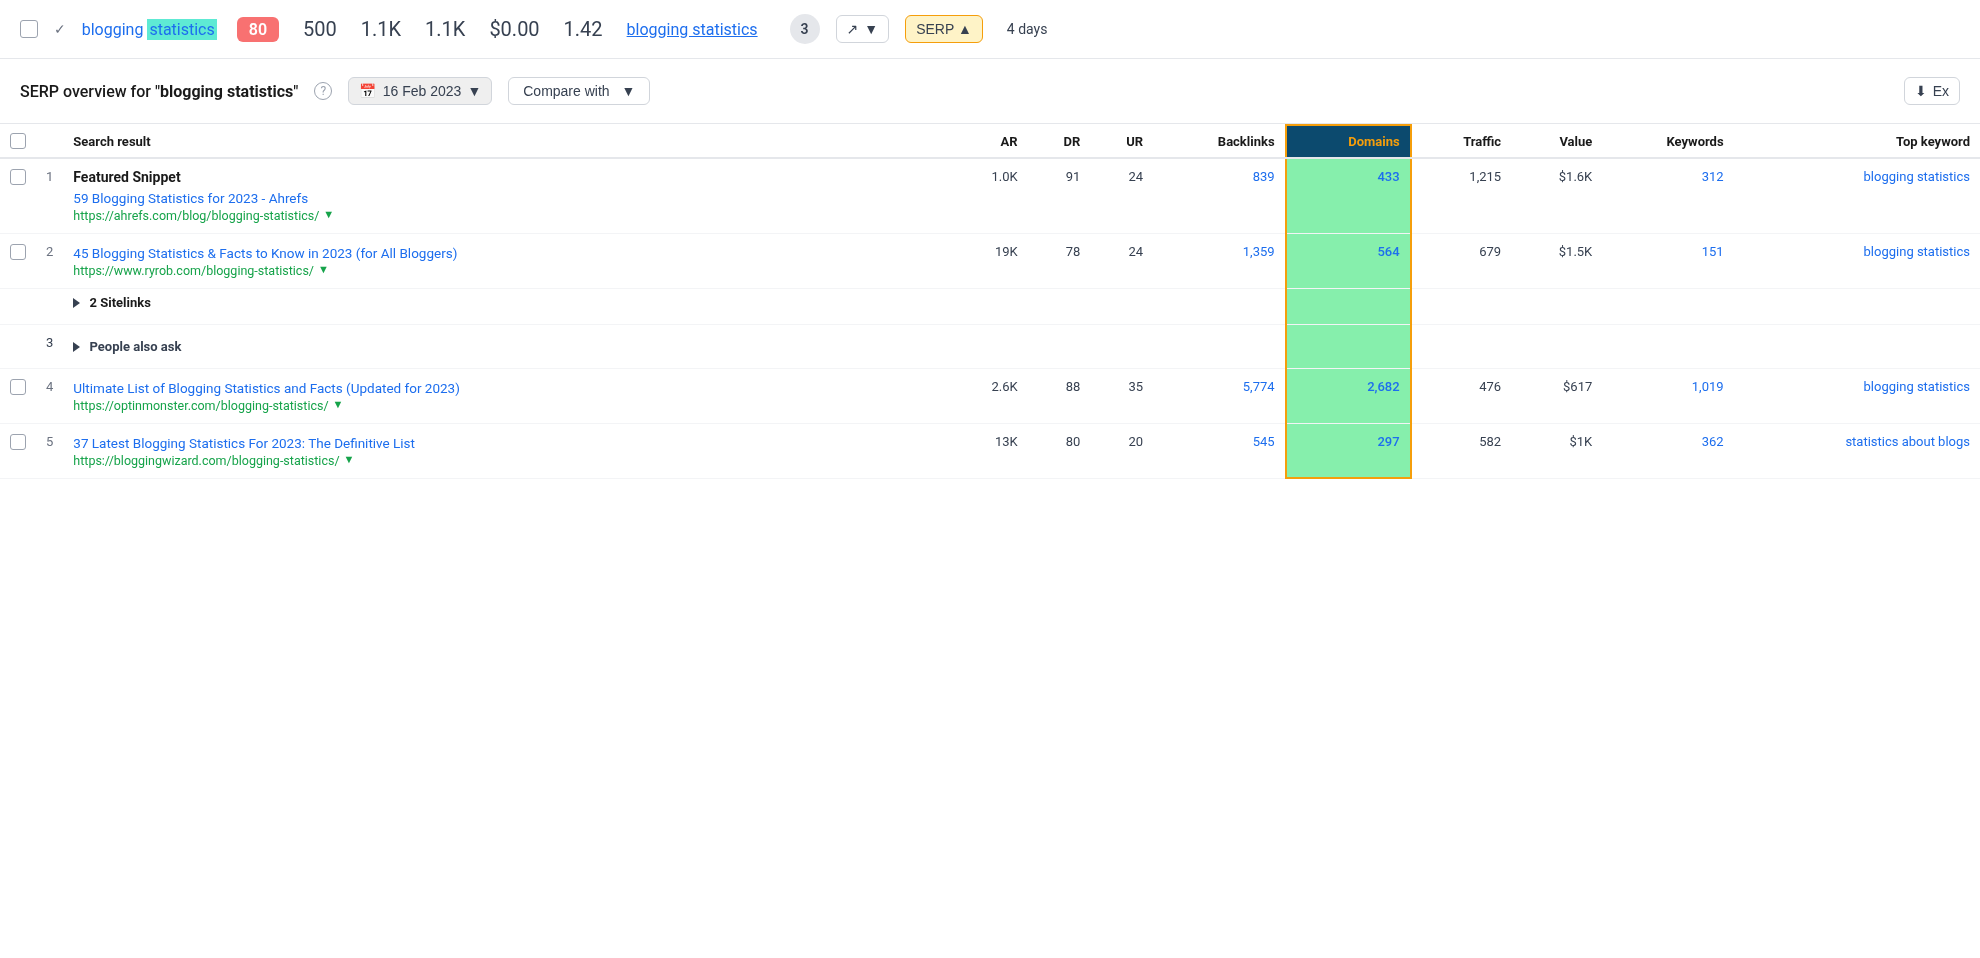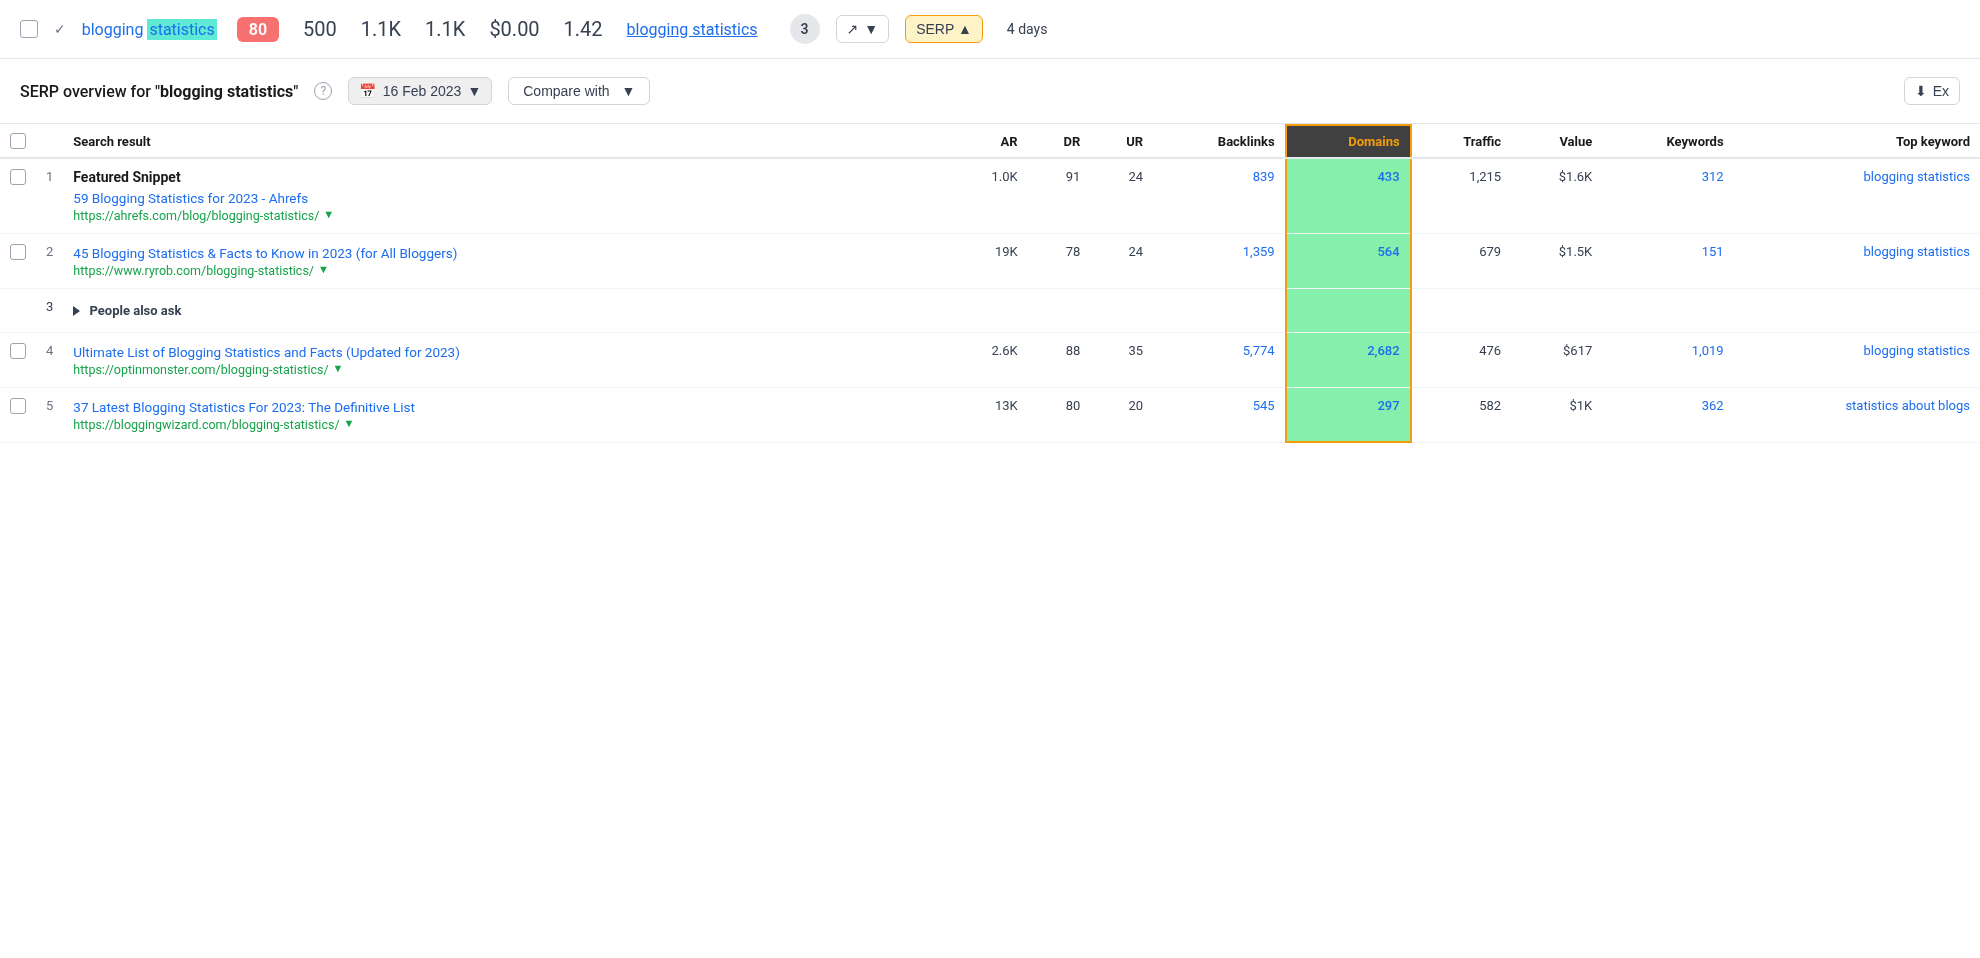--- a/index.html
+++ b/index.html
@@ -270,21 +270,21 @@
       border-bottom: 5px solid transparent;
       border-left: 7px solid #374151;
       margin-right: 6px;
       vertical-align: middle;
     }
     .search-result-header-row th {
       padding: 8px 10px;
     }
     
     .domains-th {
-      background: #404040;
+      background: #0c4a6e;
       border-top: 2.5px solid #f59e0b;
     }
     .domains-td {
       background: #86efac;
     }
     
     .last-data-row td.col-domains {
       border-bottom: 2.5px solid #f59e0b;
       margin-left: 9px;
     }
@@ -389,20 +389,37 @@
     <td class="col-ar dark-value">19K</td>
     <td class="col-dr dark-value">78</td>
     <td class="col-ur dark-value">24</td>
     <td class="col-backlinks blue-value">1,359</td>
     <td class="col-domains domains-td">564</td>
     <td class="col-traffic dark-value">679</td>
     <td class="col-value dark-value">$1.5K</td>
     <td class="col-keywords blue-value">151</td>
     <td class="col-topkw blue-value" style="color:#1d6eee; text-align:right;">blogging statistics</td>
   </tr>
+      <tr>
+      <td></td>
+      <td></td>
+      <td class="col-search-result" style="padding: 6px 10px 14px 10px;">
+        <span class="triangle-right" style="cursor:pointer;"></span>
+        <strong>2 Sitelinks</strong>
+      </td>
+      <td class="col-ar"></td>
+      <td class="col-dr"></td>
+      <td class="col-ur"></td>
+      <td class="col-backlinks"></td>
+      <td class="col-domains domains-td"></td>
+      <td class="col-traffic"></td>
+      <td class="col-value"></td>
+      <td class="col-keywords"></td>
+      <td class="col-topkw"></td>
+    </tr>
       <tr class="people-ask-row">
       <td></td>
       <td class="row-number">3</td>
       <td class="col-search-result" style="padding: 14px 10px;">
         <span class="triangle-right"></span>
         <strong>People also ask</strong>
       </td>
       <td class="col-ar"></td>
       <td class="col-dr"></td>
       <td class="col-ur"></td>

